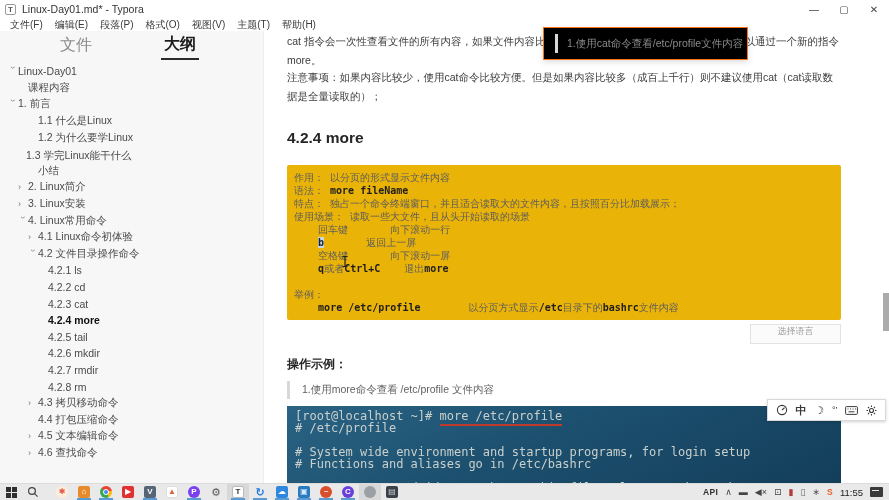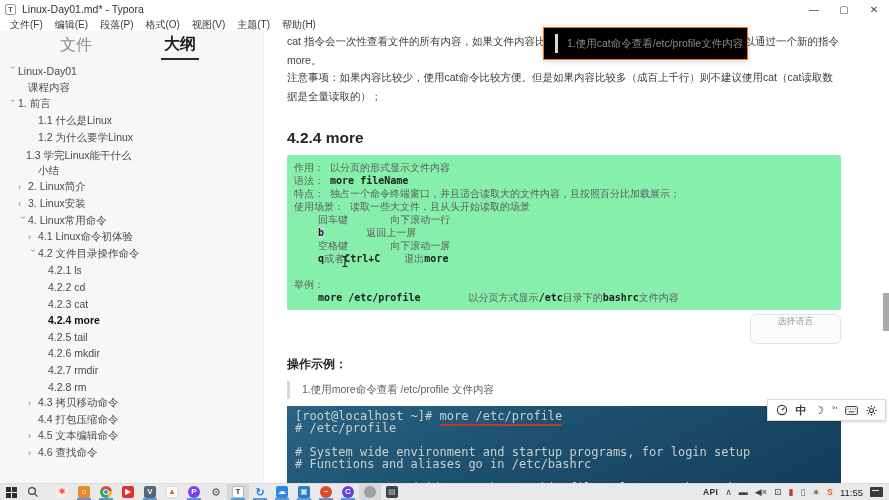--- a/index.html
+++ b/index.html
@@ -36,29 +36,29 @@
 
   
   .content { position:absolute; top:31px; left:264px; width:625px; height:452px; background:#fff;
     padding:0 48px 0 23px; overflow:hidden; color:#3c3c3c; }
   .para1 { position:relative; margin-top:3px; height:34px; font-size:10.5px; line-height:15px; }
   .para1 .seg1 { position:absolute; left:0; top:0; }
   .para1 .seg2a { position:absolute; right:2px; top:0; }
   .para1 .seg2b { position:absolute; left:0; top:19px; }
   .note { margin-top:0; font-size:10.5px; line-height:19px; width:554px; }
   .h3 { margin-top:23px; font-size:15.5px; font-weight:bold; color:#262626; }
-  .codeblock { margin-top:8px; width:554px; background:#86efac; border-radius:2px;
+  .codeblock { margin-top:18px; width:554px; background:#eab308; border-radius:2px;
     padding:6px 8px 6px 7px; }
   .codeblock .line { font-family:"DejaVu Sans Mono","Liberation Mono",monospace;
     font-size:10px; line-height:13px; white-space:pre; color:#555; min-height:13px; }
   .codeblock .cn { color:#5d5d5d; }
   .codeblock .code { color:#1e1e1e; font-weight:bold; }
   .codeblock .sel { background:#c7d7e6; }
-  .lang-btn { display:block; margin:4px 0 0 auto; width:91px; height:30px; background:#fbfbfb;
-    border:1px solid #e3e3e3; border-radius:6px; font-size:9px; color:#9d9d9d; text-align:center;
+  .lang-btn { display:block; margin:4px 0 0 auto; width:91px; height:20px; background:#fbfbfb;
+    border:1px solid #e3e3e3; border-radius:0; font-size:9px; color:#9d9d9d; text-align:center;
     line-height:12px; }
   .h4 { margin-top:12px; font-size:12px; font-weight:bold; color:#262626; }
   .bq { margin-top:8px; border-left:3px solid #d8d8d8; padding:2px 0 2px 12px; font-size:10.5px;
     color:#5f5f5f; }
   .terminal { position:relative; margin-top:7px; width:554px; height:90px;
     background:linear-gradient(155deg,#2a6384 0%,#1c4f6e 45%,#123d59 100%); padding:4px 0 0 8px; }
   .terminal .tline { font-family:"DejaVu Sans Mono","Liberation Mono",monospace; font-size:12px;
     line-height:12px; white-space:pre; color:#c9d0cc; min-height:12px; }
   .terminal .ul { border-bottom:2px solid #bf3a2b; padding-bottom:1px; }
 

